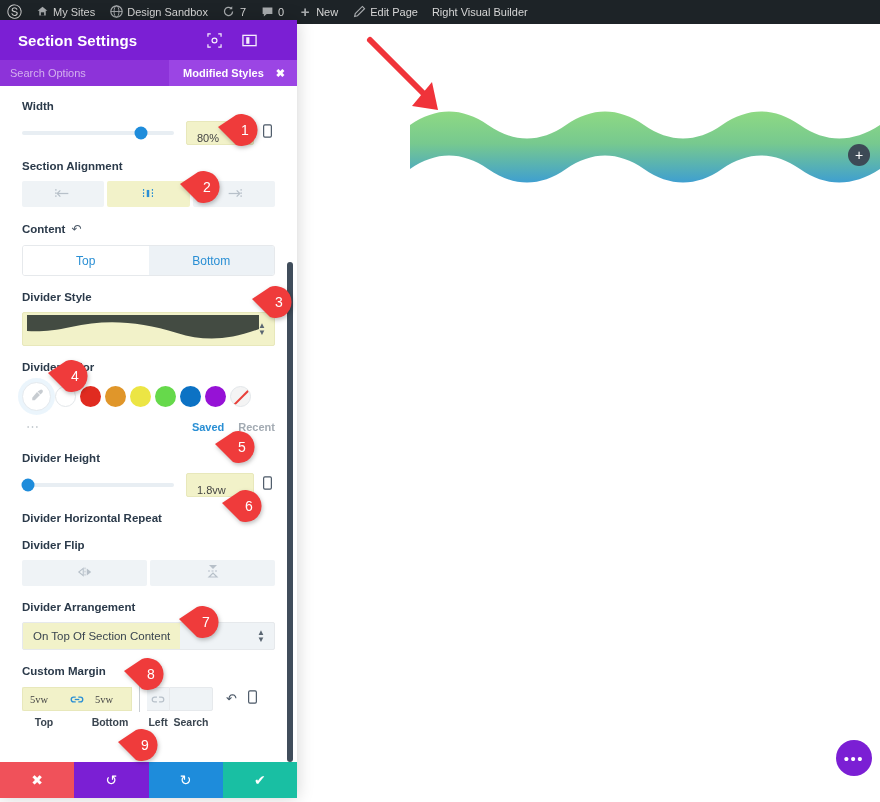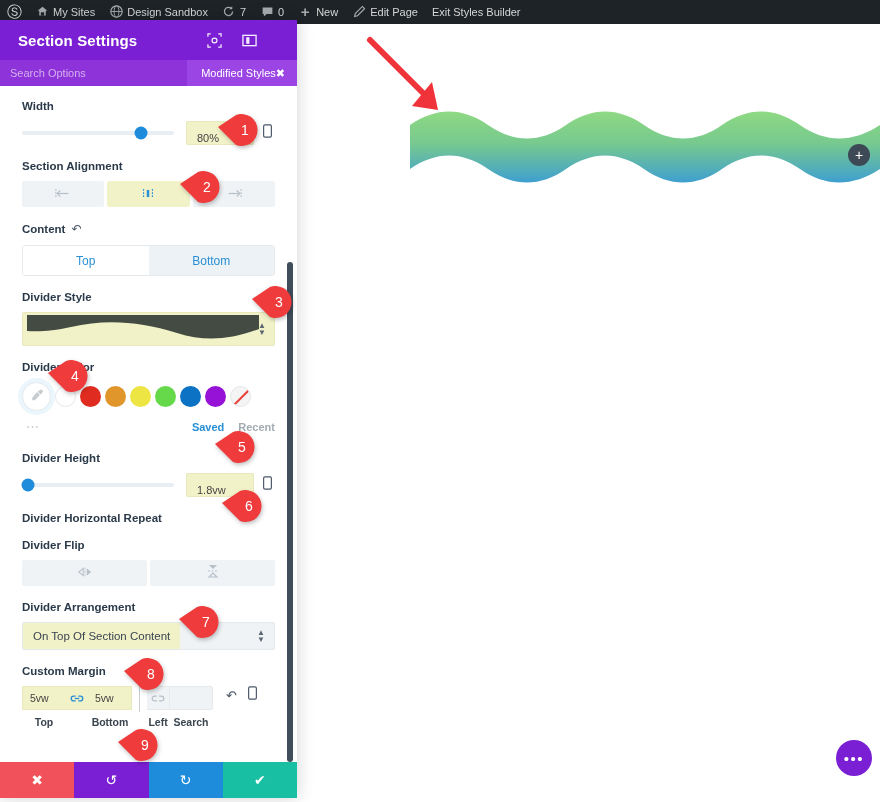--- a/index.html
+++ b/index.html
@@ -41,22 +41,22 @@
     height: 26px; background: #8d33d9; display: flex; align-items: stretch;
     justify-content: space-between;
   }
   .search-input {
     border: none; background: transparent; color: #e3c8f7;
     font-size: 11px; padding-left: 10px; outline: none; flex: 1;
     font-family: "Liberation Sans", sans-serif;
   }
   .search-input::placeholder { color: #d3b0ee; opacity: 1; }
   .modified-pill {
-    background: #9b45e4; color: #fff; font-size: 11px; font-weight: normal;
-    display: flex; align-items: center; gap: 0; padding: 0 12px 0 14px;
+    background: #9b45e4; color: #fff; font-size: 11px; font-weight: bold;
+    display: flex; align-items: center; gap: 12px; padding: 0 12px 0 14px;
   }
   .modified-pill .x { font-size: 11px; }
 
   .panel-body {
     flex: 1; position: relative; overflow: hidden;
     padding: 14px 22px 8px 22px; background: #fff;
   }
 
   .field { margin-bottom: 15px; }
   .flabel {
@@ -140,21 +140,21 @@
   .select-val {
     background: #f2f2c9; height: 100%; display: flex; align-items: center;
     padding: 0 10px; font-size: 11.5px; color: #3a4550; flex: 0 0 auto;
   }
   .select-caret {
     position: absolute; right: 9px; top: 50%; transform: translateY(-50%);
     font-size: 8px; color: #5a6672; line-height: 7px; text-align: center;
   }
 
   
-  .spacing-inputs { display: flex; align-items: flex-start; }
+  .spacing-inputs { display: flex; align-items: center; font-family: Liberation Serif, serif; }
   .sp-cell {
     width: 44px; height: 24px; display: flex; align-items: center;
     padding-left: 7px; font-size: 10.5px; color: #444;
     background: #f2f2c9; border-top: 1px solid #e8e8bb; border-bottom: 1px solid #e8e8bb;
   }
   .sp-cell.plain { background: #eff3f6; border-color: #e6e9ec; }
   .sp-link {
     width: 22px; height: 24px; display: flex; align-items: center; justify-content: center;
     background: #f2f2c9; border-top: 1px solid #e8e8bb; border-bottom: 1px solid #e8e8bb;
     font-size: 11px; color: #2a8fd4;
@@ -264,21 +264,21 @@
     </div>
     <div class="ab-item">
       <span class="ab-ico">
         <svg width="13" height="13" viewBox="0 0 16 16">
             <path d="M11.5 1.8 L14.2 4.5 L5.5 13.2 L2 14 L2.8 10.5 Z" fill="none" stroke="#a7aaad" stroke-width="1.4"></path>
           </svg>
       </span>
       <span>Edit Page</span>
     </div>
     <div class="ab-item">
-      <span>Exit Styles Builder</span>
+      <span>Right Visual Builder</span>
     </div>
   </div>
 
   <div class="preview">
 
     <div class="arrow-anno">
       <svg width="95" height="95" viewBox="0 0 95 95">
         <line x1="8" y1="8" x2="66" y2="66" stroke="#f0333a" stroke-width="6" stroke-linecap="round"></line>
         <path d="M50 74 L76 78 L70 50 Z" fill="#f0333a"></path>
       </svg>

